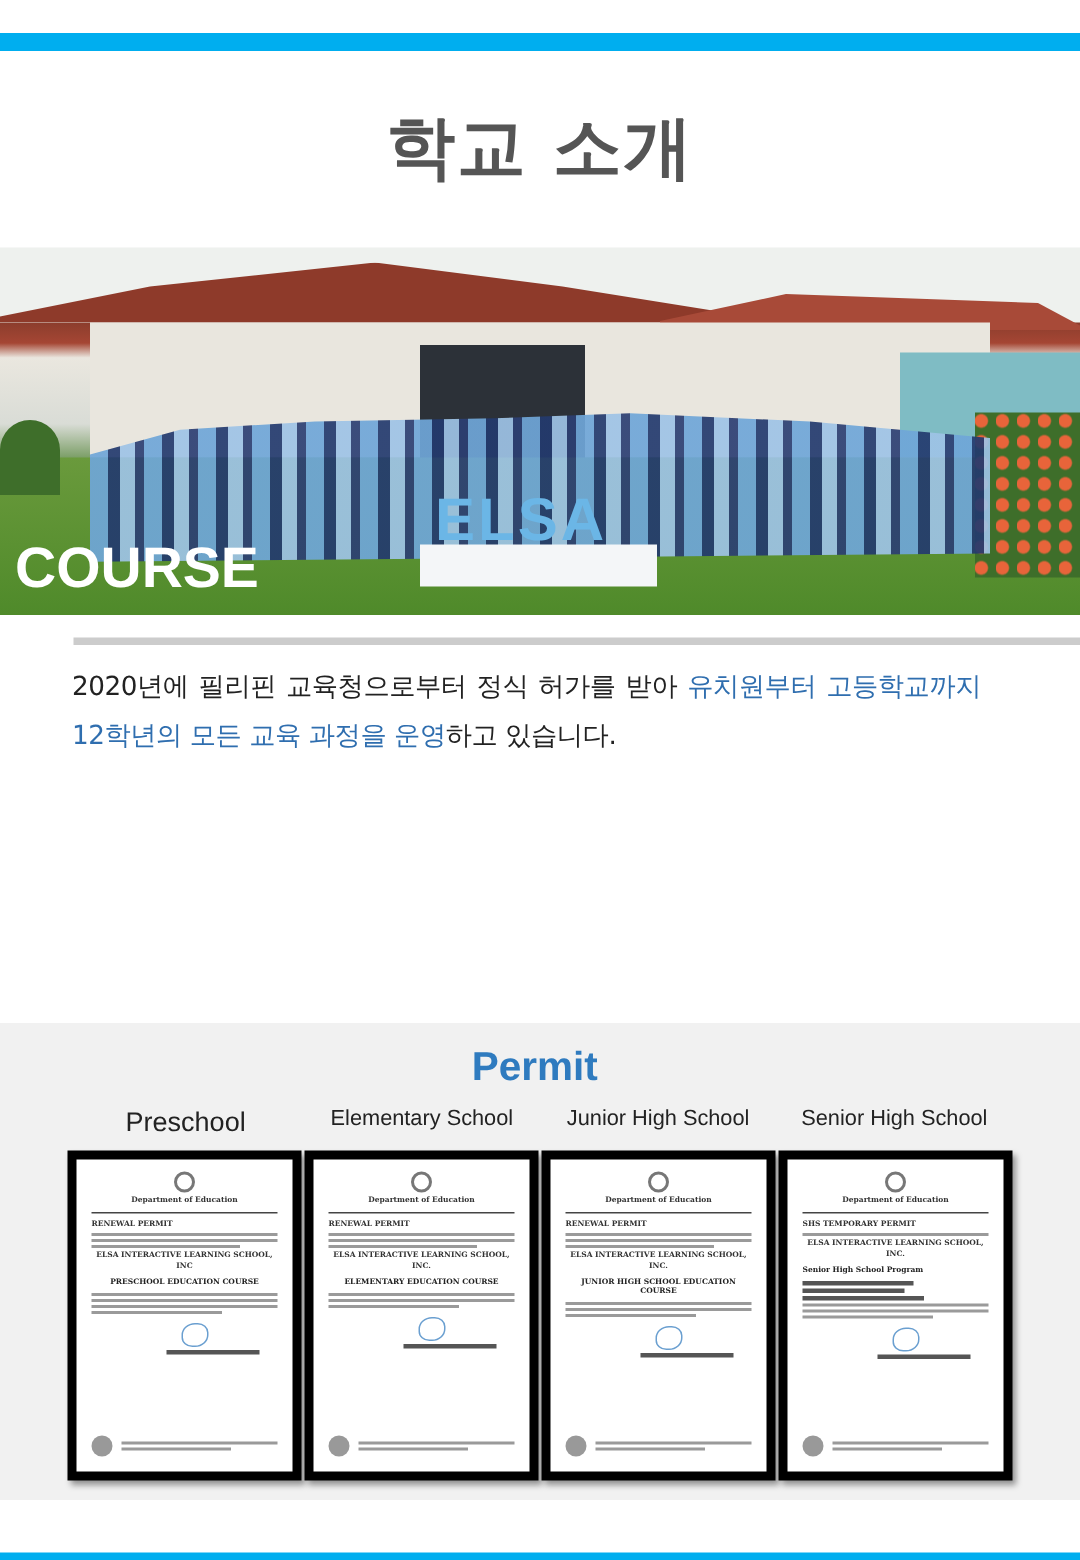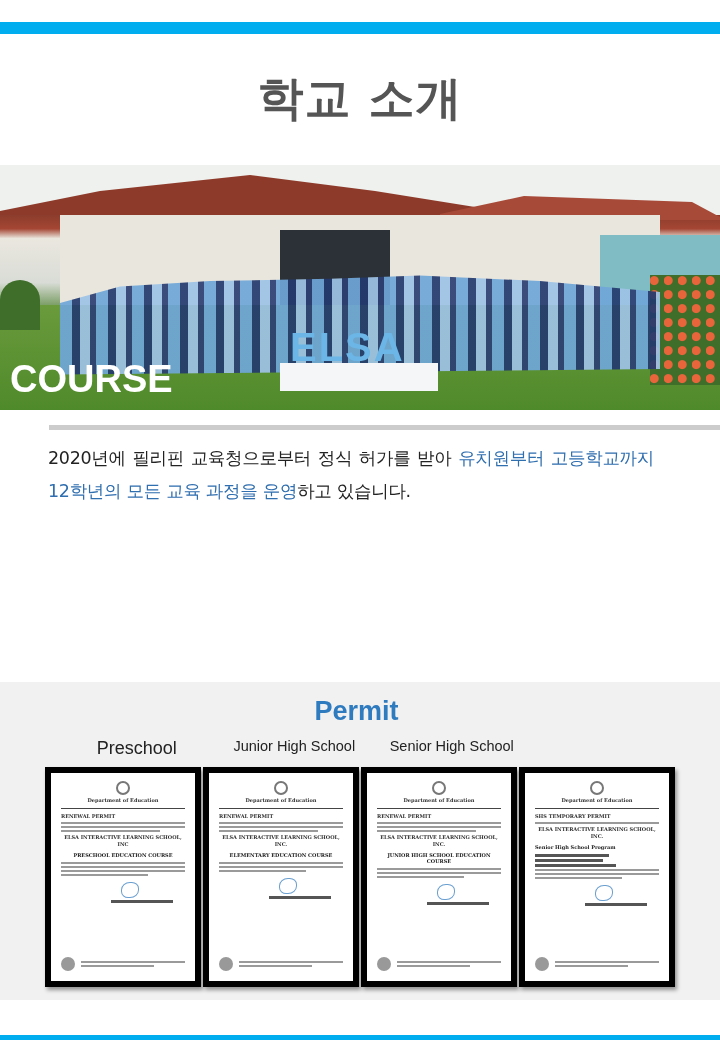--- a/index.html
+++ b/index.html
@@ -39,21 +39,21 @@
     .divider { position: absolute; left: 49px; top: 425px; width: 671px; height: 5px; background: #cccccc; }
 
     .intro { position: absolute; left: 48px; top: 442px; width: 606px; font-size: 17.5px; line-height: 33px;
       color: #222222; text-align: justify; font-family: "DejaVu Sans", sans-serif; letter-spacing: -0.3px; }
     .intro p { margin: 0; }
     .intro .hl { color: #2f6eaf; }
 
     .permit-section { position: absolute; left: 0; top: 682px; width: 720px; height: 318px; background: #f1f1f1; }
     .permit-title { position: absolute; left: 0; top: 14px; width: 713px; text-align: center; font-size: 27px;
       color: #2f7bbf; font-family: "Liberation Sans", sans-serif; }
-    .permit-labels { position: absolute; left: 58px; top: 56px; width: 630px; display: flex; }
+    .permit-labels { position: absolute; left: 45px; top: 56px; width: 630px; display: flex; }
     .permit-label { width: 157.5px; text-align: center; font-size: 14.5px; color: #222222;
       font-family: "Liberation Sans", sans-serif; white-space: nowrap; }
     .permit-label.big { font-size: 18px; }
     .permit-docs { position: absolute; left: 45px; top: 85px; width: 630px; height: 220px; display: flex; gap: 2px; }
     .doc { flex: 1; background: #000; padding: 6px; box-shadow: 2px 3px 4px rgba(0,0,0,0.4); position: relative; }
     .doc-inner { width: 100%; height: 100%; background: #ffffff; position: relative; overflow: hidden; padding: 6px 10px; }
     .doc-seal { width: 14px; height: 14px; border-radius: 50%; border: 2px solid #777; margin: 2px auto 2px; }
     .doc-line { height: 2px; background: #9a9a9a; margin: 2px 0; }
     .doc-line.dark { background: #555; height: 3px; }
     .doc-head { font-size: 5px; color: #333; text-align: center; font-weight: bold; line-height: 7px; font-family: "DejaVu Serif", serif; }
@@ -92,20 +92,21 @@
 <div class="intro">
   <p>
     <span>2020년에 필리핀 교육청으로부터 정식 허가를 </span><span>받아</span><span> </span><span class="hl">유치원부터 고등학교까지 12학년의 모든 교육 과정을 운영</span><span>하고 있습니다.</span>
   </p>
 </div>
 
 <section class="permit-section">
   <h2 class="permit-title">Permit</h2>
   <div class="permit-labels">
     <div class="permit-label big">Preschool</div>
+    <div class="permit-label">Elementary School</div>
     <div class="permit-label">Junior High School</div>
     <div class="permit-label">Senior High School</div>
   </div>
   <div class="permit-docs">
 
     <div class="doc">
       <div class="doc-inner">
         <div class="doc-seal"></div>
         <div class="doc-head">Department of Education</div>
         <div class="doc-rule"></div>

